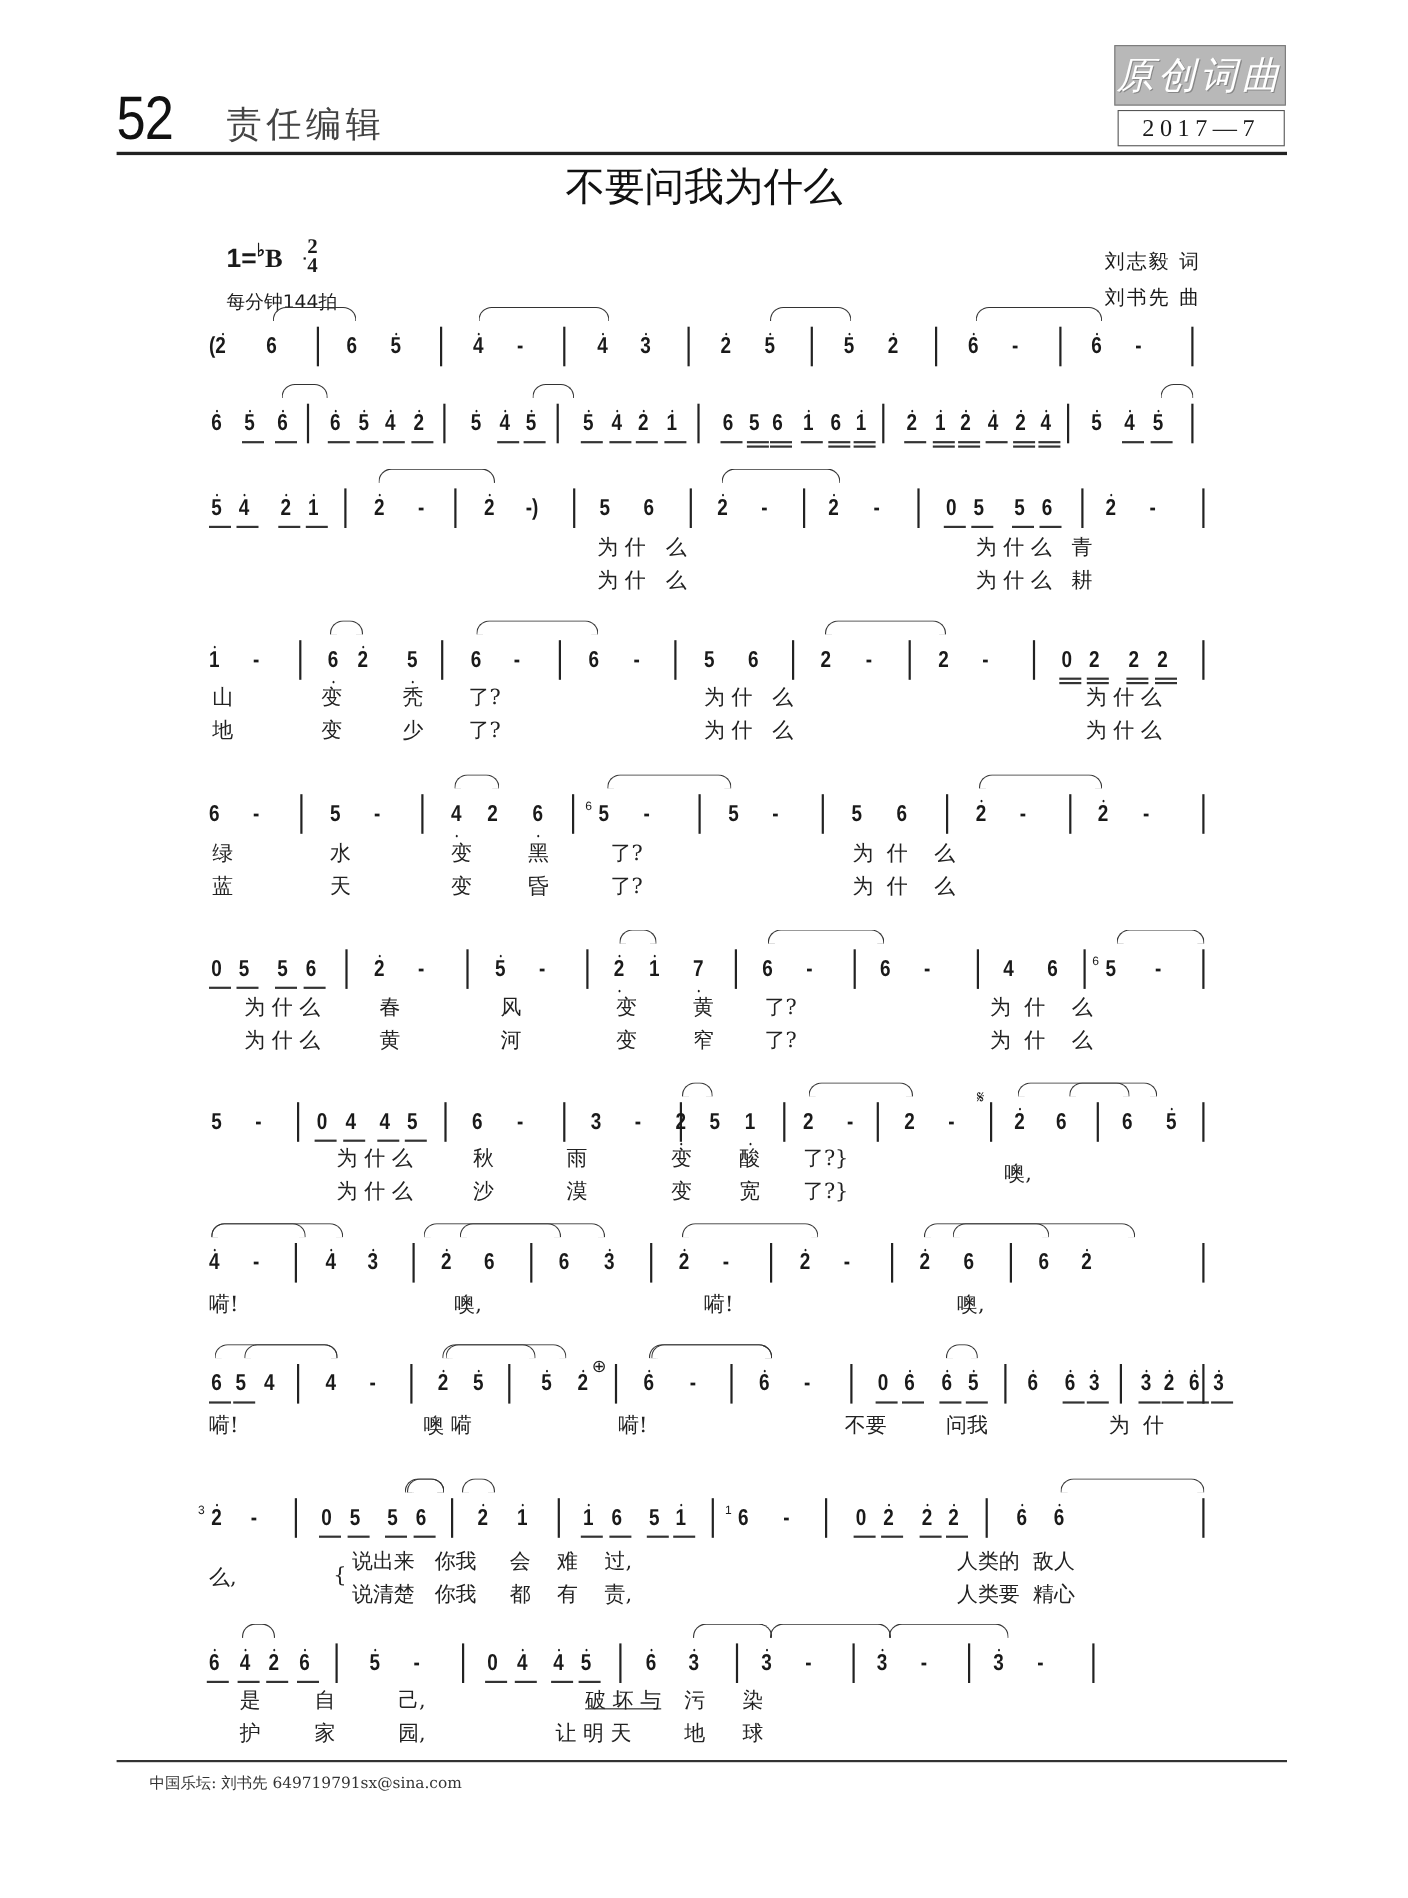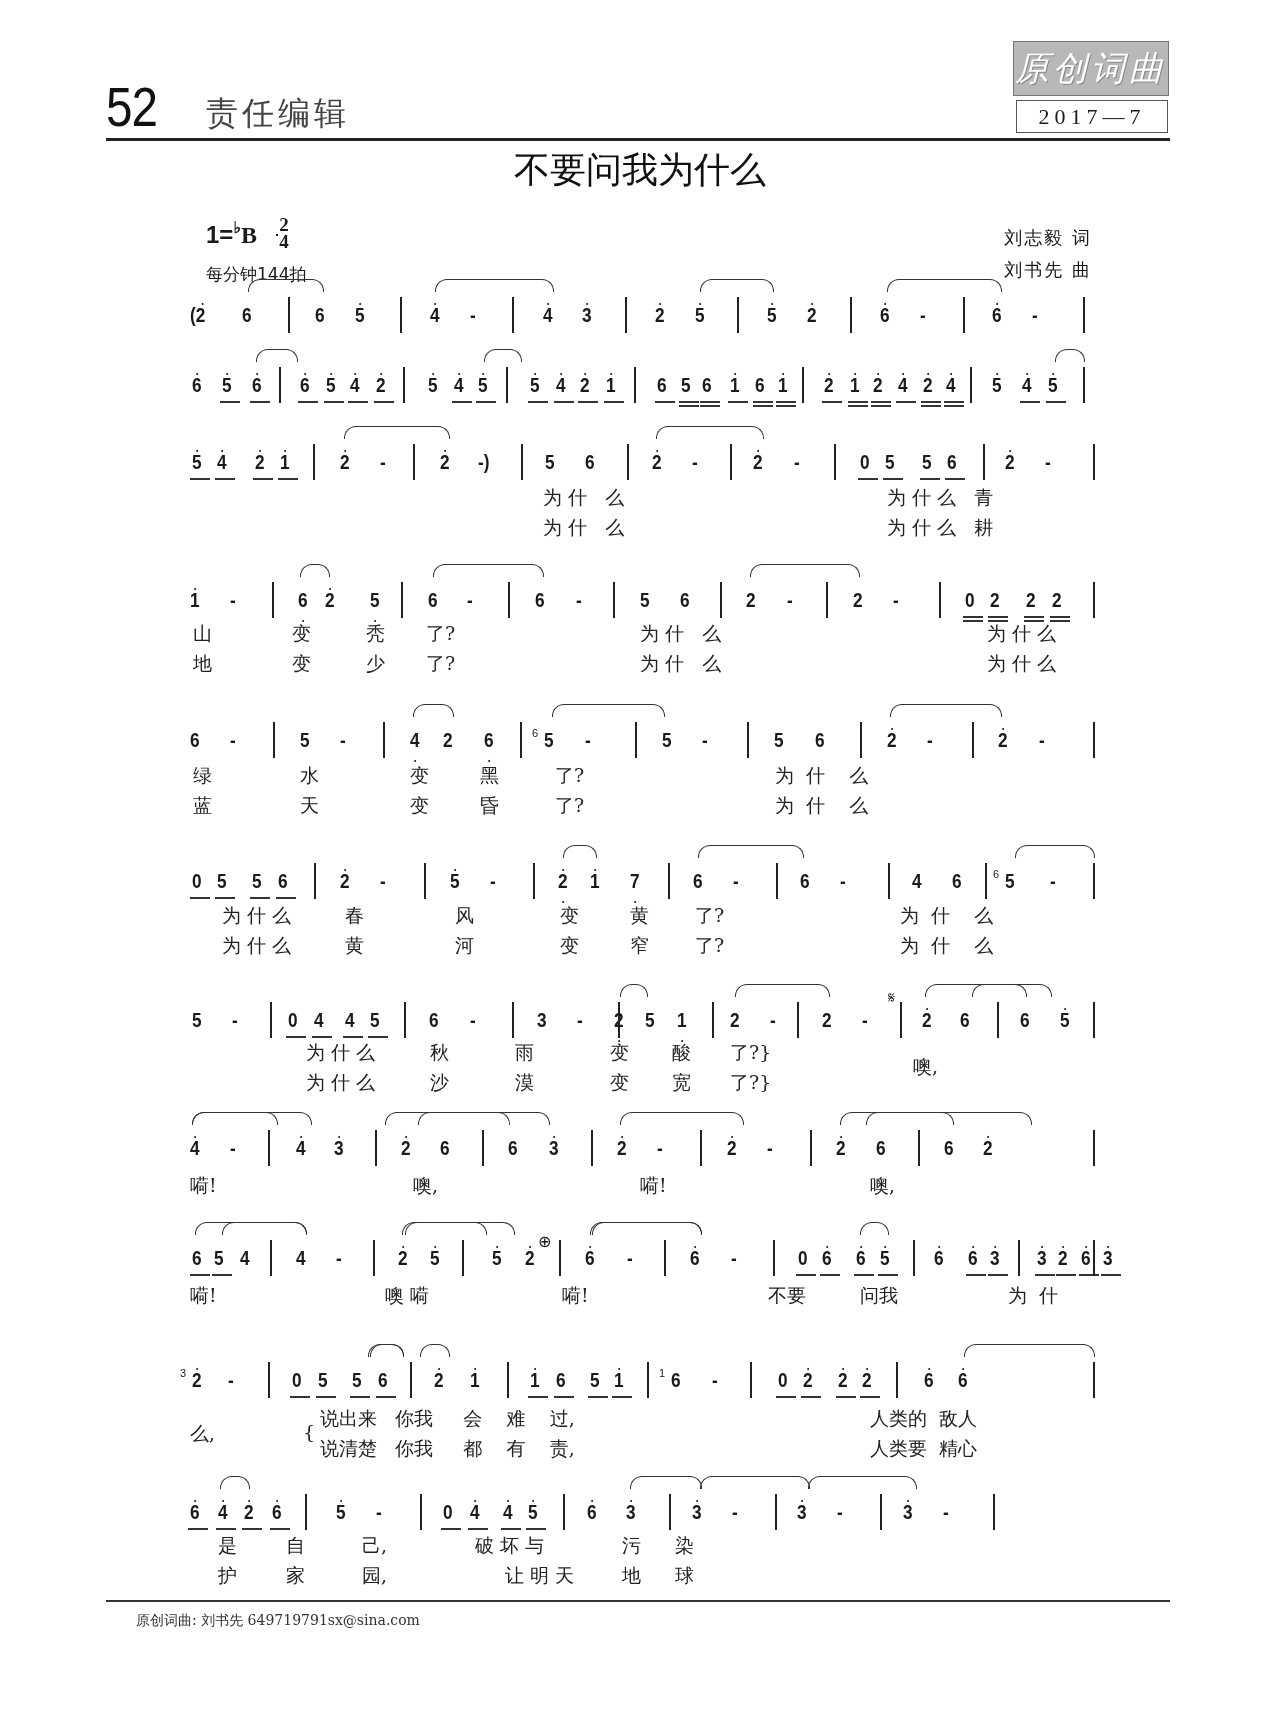--- a/index.html
+++ b/index.html
@@ -567,28 +567,28 @@
     <div class="lyric" style="left: 1008px; top: 1283px;">为  什</div>
     <div class="lyric" style="left: 320px; top: 1406px;">说出来   你我     会    难    过,</div>
     <div class="lyric" style="left: 870px; top: 1406px;">人类的  敌人</div>
     <div class="lyric" style="left: 320px; top: 1436px;">说清楚   你我     都    有    责,</div>
     <div class="lyric" style="left: 870px; top: 1436px;">人类要  精心</div>
     <div class="lyric" style="left: 190px; top: 1421px;">么,</div>
     <div class="lyric" style="left: 303px; top: 1421px;">{</div>
     <div class="lyric" style="left: 218px; top: 1533px;">是</div>
     <div class="lyric" style="left: 286px; top: 1533px;">自</div>
     <div class="lyric" style="left: 362px; top: 1533px;">己,</div>
-    <div class="lyric" style="left: 475px; top: 1533px;">破 坏 与</div>
+    <div class="lyric" style="left: 532px; top: 1533px; text-decoration: underline;">破 坏 与</div>
     <div class="lyric" style="left: 622px; top: 1533px;">污</div>
     <div class="lyric" style="left: 675px; top: 1533px;">染</div>
     <div class="lyric" style="left: 218px; top: 1563px;">护</div>
     <div class="lyric" style="left: 286px; top: 1563px;">家</div>
     <div class="lyric" style="left: 362px; top: 1563px;">园,</div>
     <div class="lyric" style="left: 505px; top: 1563px;">让 明 天</div>
     <div class="lyric" style="left: 622px; top: 1563px;">地</div>
     <div class="lyric" style="left: 675px; top: 1563px;">球</div>
   </div>
 
 <div class="mark" style="left:888px;top:988px;">𝄋</div>
 <div class="mark" style="left:538px;top:1232px;">⊕</div>
 
 <div class="bottom-rule"></div>
-<div class="editor">原创词曲: 刘书先   649719791sx@sina.com</div>
+<div class="editor">中国乐坛: 刘书先   649719791sx@sina.com</div>
 
 </body></html>

